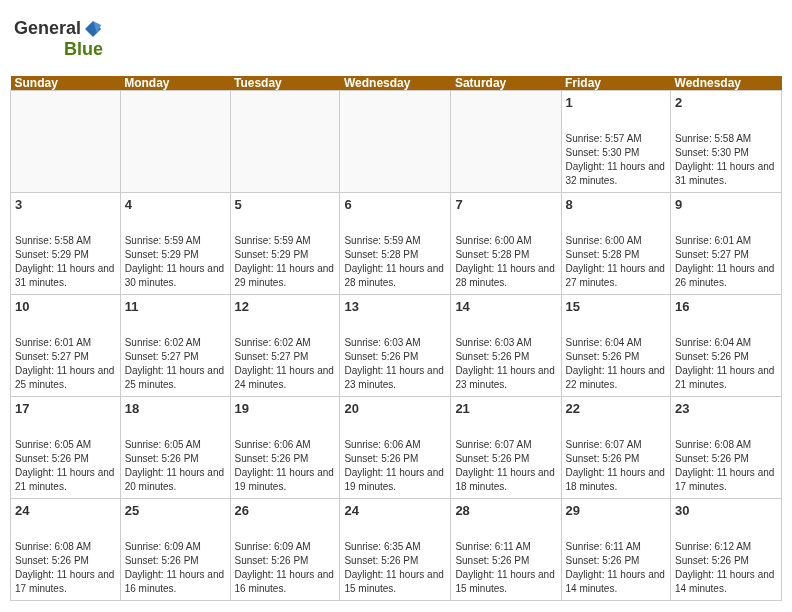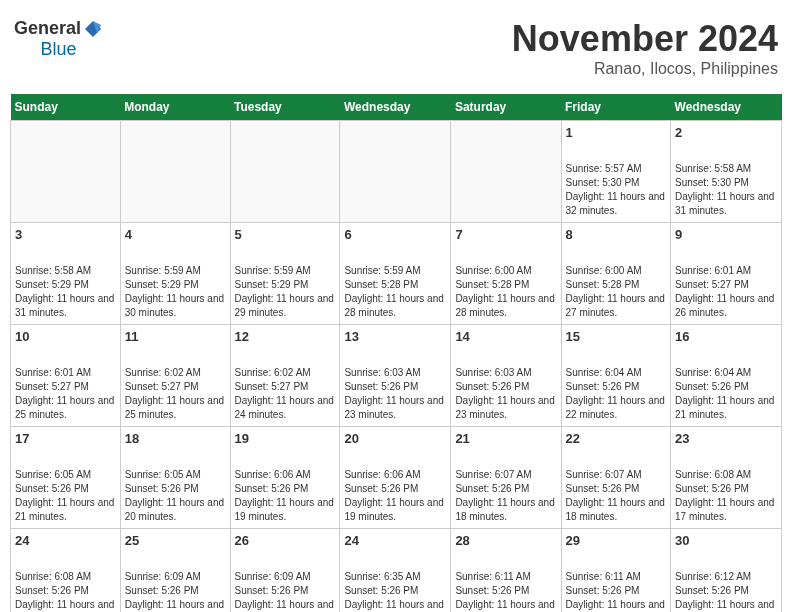--- a/index.html
+++ b/index.html
@@ -13,35 +13,35 @@
     .header {
       display: flex;
       justify-content: space-between;
       align-items: flex-start;
       margin-bottom: 8px;
       padding: 8px 4px;
     }
     .logo {
       display: flex;
       flex-direction: column;
-      align-items: center;
+      align-items: flex-end;
     }
     .logo-text {
       display: flex;
       align-items: center;
     }
     .logo-general {
       font-size: 18px;
       font-weight: bold;
       color: #333;
     }
     .logo-blue {
       font-size: 18px;
-      font-weight: normal;
-      color: #0369a1;
+      font-weight: bold;
+      color: #4d7c0f;
     }
     .logo-icon {
       width: 20px;
       height: 20px;
       margin-left: 2px;
     }
     .title-section {
       text-align: right;
     }
     .month-year {
@@ -52,23 +52,23 @@
     .location {
       font-size: 16px;
       color: #555;
     }
     .calendar {
       width: 100%;
       border-collapse: collapse;
       font-size: 11px;
     }
     .calendar th {
-      background: #15803d;
+      background: #a16207;
       color: #fff;
-      padding: 6px 4px;
+      padding: 0 4px;
       text-align: left;
       font-size: 12px;
       font-weight: bold;
     }
     .calendar td {
       border: 1px solid #ccc;
       vertical-align: top;
       padding: 4px;
       width: 113px;
       min-height: 80px;
@@ -97,24 +97,20 @@
   <div class="logo">
     <div class="logo-text">
       <span class="logo-general">General</span>
       <svg class="logo-icon" viewBox="0 0 20 20">
         <polygon points="10,2 18,10 10,18 2,10" fill="#2b6cb0"></polygon>
         <polygon points="10,2 18,6 14,14" fill="#4a90d9"></polygon>
       </svg>
     </div>
     <span class="logo-blue">Blue</span>
   </div>
-  <div class="title-section">
-    <div class="month-year">November 2024</div>
-    <div class="location">Ranao, Ilocos, Philippines</div>
-  </div>
 </div>
 
 <table class="calendar">
   <thead>
     <tr>
     <th>Sunday</th>
         <th>Monday</th>
         <th>Tuesday</th>
         <th>Wednesday</th>
         <th>Saturday</th>

